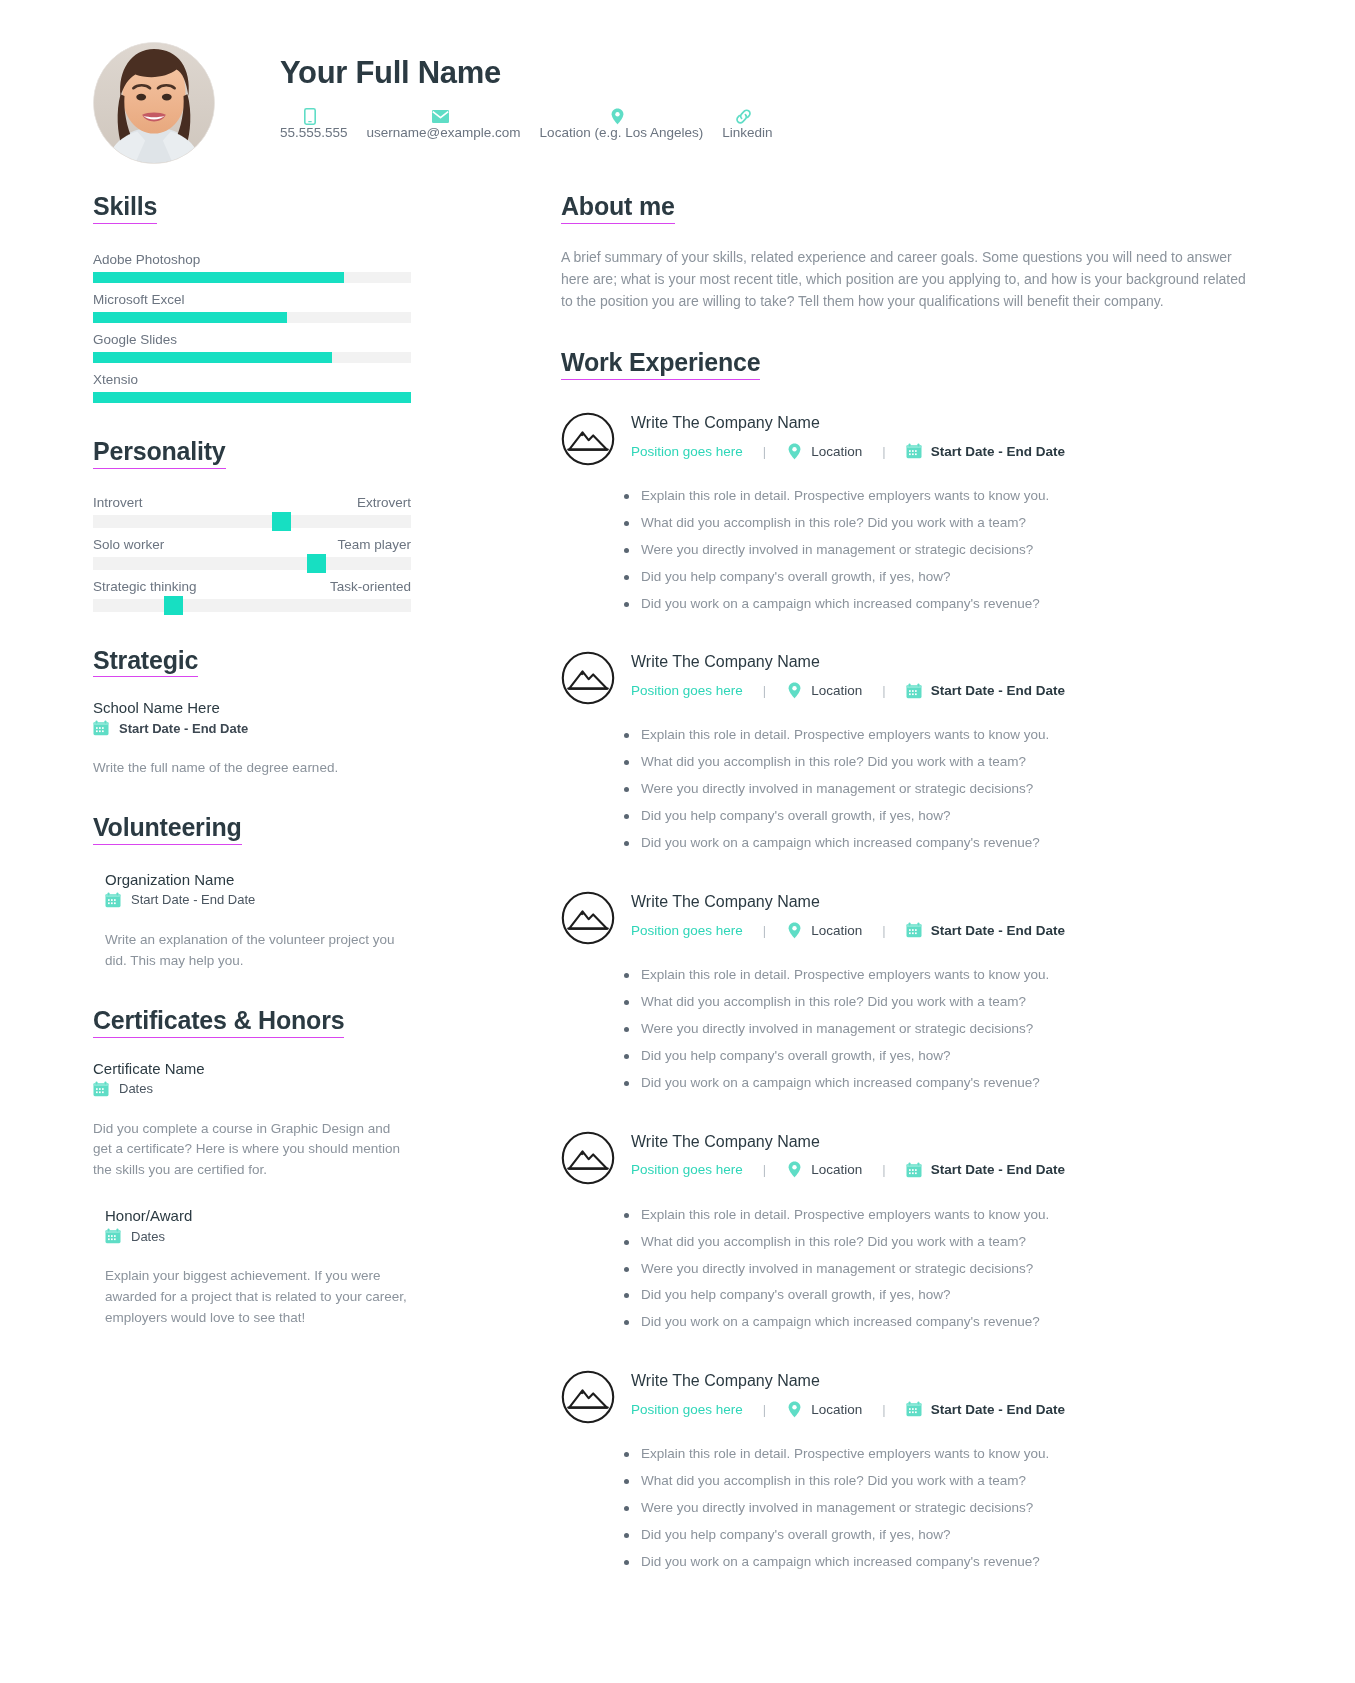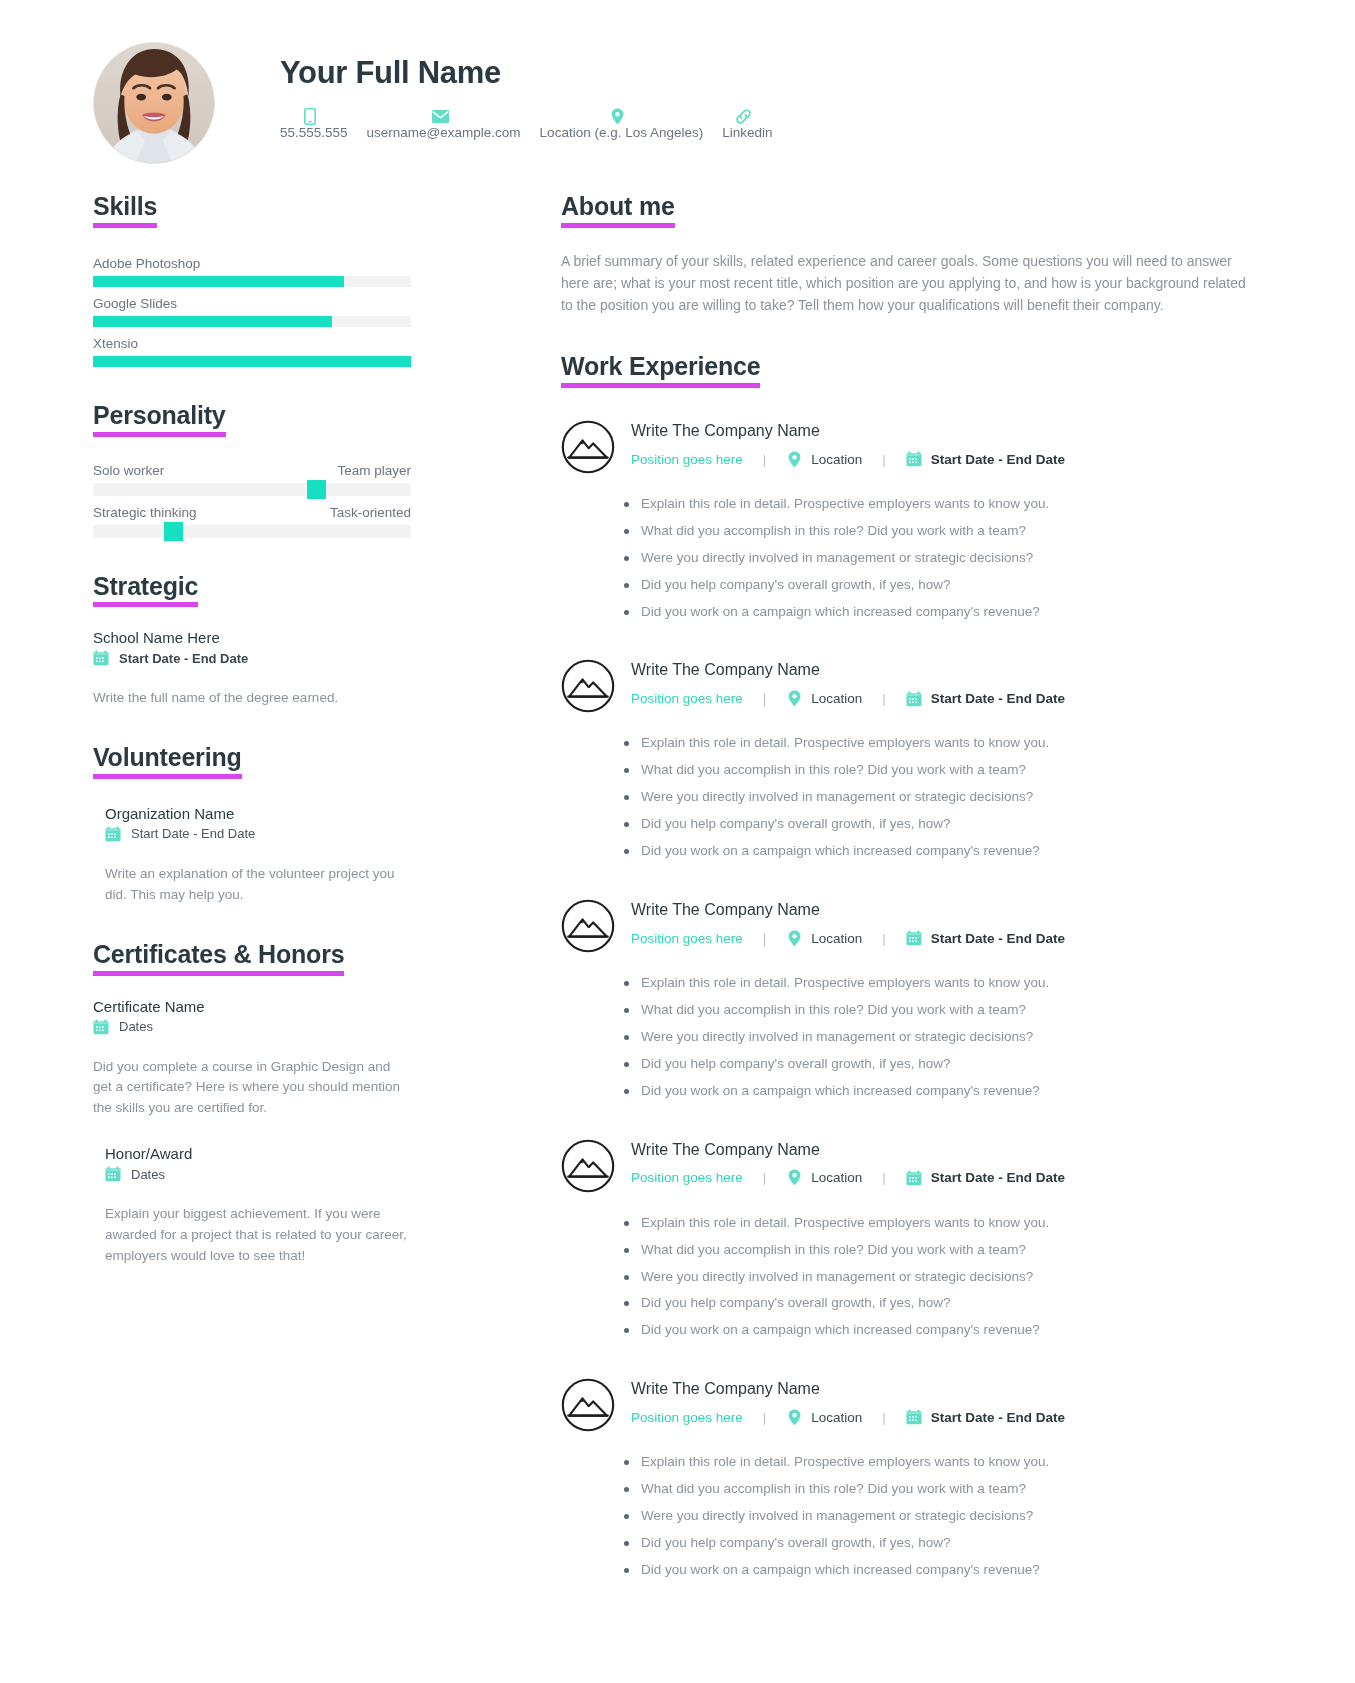--- a/index.html
+++ b/index.html
@@ -33,21 +33,21 @@
 
   
   .body-grid { display: flex; padding: 0 0 0 93px; margin-top: 28px; }
   .col-left { width: 318px; flex: 0 0 318px; }
   .col-right { margin-left: 150px; width: 705px; flex: 0 0 705px; }
 
   h2.section-title {
     font-size: 25px; font-weight: bold; color: #2b3a42;
     letter-spacing: -0.2px;
     display: inline-block;
-    border-bottom: 5px solid #d946ef;
+    border-bottom: 1px solid #d946ef;
     padding-bottom: 2px;
     line-height: 1.15;
   }
 
   
   .skills-block { margin-top: 28px; }
   .skill-row { margin-bottom: 9px; }
   .skill-label { font-size: 13.5px; color: #6b7480; margin-bottom: 5px; }
   .bar-track { height: 11px; width: 318px; background: #f2f2f2; position: relative; }
   .bar-fill { height: 100%; background: #17dfc2; }
@@ -194,20 +194,26 @@
       <h2 class="section-title">Skills</h2>
       <div class="skills-block">
 
         <div class="skill-row">
           <div class="skill-label">Adobe Photoshop</div>
           <div class="bar-track">
             <div class="bar-fill" style="width: 79%;"></div>
           </div>
         </div>
 
+        <div class="skill-row">
+          <div class="skill-label">Microsoft Excel</div>
+          <div class="bar-track">
+            <div class="bar-fill" style="width: 61%;"></div>
+          </div>
+        </div>
 
         <div class="skill-row">
           <div class="skill-label">Google Slides</div>
           <div class="bar-track">
             <div class="bar-fill" style="width: 75%;"></div>
           </div>
         </div>
 
         <div class="skill-row">
           <div class="skill-label">Xtensio</div>
@@ -216,20 +222,29 @@
           </div>
         </div>
 
       </div>
 
       
       <div class="lf-gap-lg">
         <h2 class="section-title">Personality</h2>
         <div class="personality-block">
 
+          <div class="pers-row">
+            <div class="pers-labels">
+              <span>Introvert</span>
+              <span>Extrovert</span>
+            </div>
+            <div class="slider-track">
+              <div class="slider-thumb" style="left: calc(59% - 9px);"></div>
+            </div>
+          </div>
 
           <div class="pers-row">
             <div class="pers-labels">
               <span>Solo worker</span>
               <span>Team player</span>
             </div>
             <div class="slider-track">
               <div class="slider-thumb" style="left: calc(70% - 9px);"></div>
             </div>
           </div>

